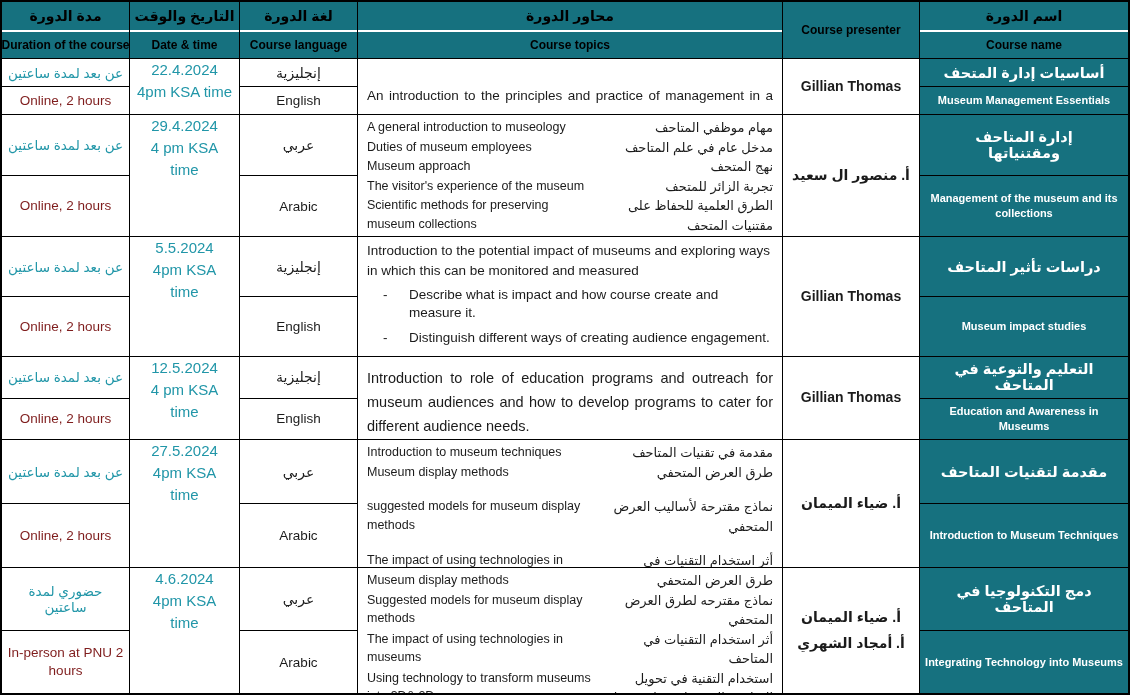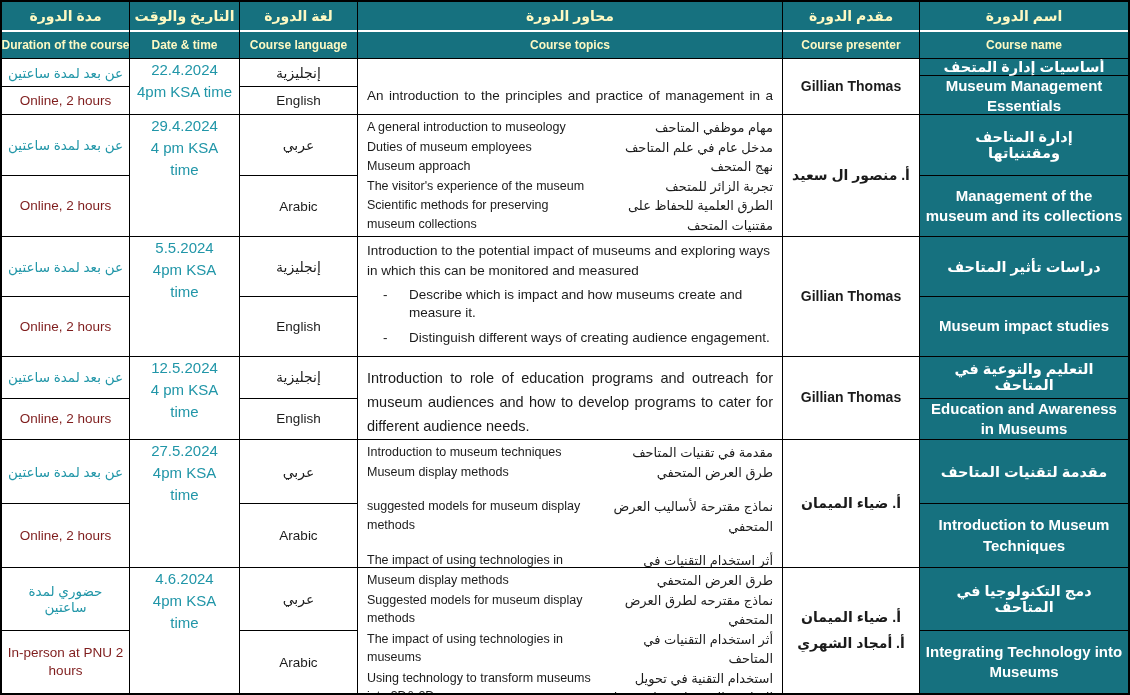--- a/index.html
+++ b/index.html
@@ -11,21 +11,21 @@
     grid-template-rows: 57px 56px 122px 120px 83px 128px 125px;
     border: 2px solid #000;
     background: #fff;
     color: #1b1b1b;
   }
   .cell { border-right: 1.5px solid #000; border-bottom: 1.5px solid #000; overflow: hidden; }
   .c6 { border-right: none; }
   .rlast { border-bottom: none; }
 
   
-  .head { background: #16717f; color: #fef9c3; display: flex; flex-direction: column; text-align: center; font-weight: bold; }
+  .head { background: #16717f; color: #000000; display: flex; flex-direction: column; text-align: center; font-weight: bold; }
   .head .h-ar { height: 30px; display: flex; align-items: center; justify-content: center; border-bottom: 2px solid #fff; font-size: 14px; direction: rtl; }
   .head .h-en { flex: 1; display: flex; align-items: center; justify-content: center; font-size: 12px; white-space: nowrap; }
 
   
   .split { display: flex; flex-direction: column; }
   .split > div { flex: 1; display: flex; align-items: center; justify-content: center; text-align: center; padding: 1px 4px; }
   .split > div:first-child { border-bottom: 1.5px solid #000; }
   .dur .d-ar { color: #2196a8; font-size: 13.5px; direction: rtl; }
   .dur .d-en { color: #7f1d1d; font-size: 13.5px; line-height: 1.3; }
   .lang .l-ar { font-weight: normal; font-size: 14px; direction: rtl; }
@@ -34,21 +34,21 @@
   
   .date { display: flex; flex-direction: column; align-items: center; color: #2196a8; font-size: 15px; line-height: 1.45; text-align: center; }
 
   
   .pres { display: flex; flex-direction: column; align-items: center; justify-content: center; font-size: 14px; font-weight: 600; text-align: center; line-height: 1.8; }
   .pres .ar-name { direction: rtl; }
 
   
   .cname { background: #16717f; color: #fff; display: flex; flex-direction: column; font-weight: bold; text-align: center; }
   .cname .n-ar { flex: 1; display: flex; align-items: center; justify-content: center; border-bottom: 1.5px solid #000; font-size: 14.5px; direction: rtl; padding: 0 20px; }
-  .cname .n-en { flex: 1; display: flex; align-items: center; justify-content: center; font-size: 15px; padding: 0 4px; line-height: 1.35; }
+  .cname .n-en { flex: 1; display: flex; align-items: center; justify-content: center; font-size: 11px; padding: 0 4px; line-height: 1.35; }
 
   
   .topics { padding: 4px 9px; font-size: 13px; }
   .topics .para-justify { text-align: justify; line-height: 2.0; font-size: 13.5px; margin-top: 19px; }
   .topics .intro { line-height: 1.45; font-size: 13.5px; margin-bottom: 2px; }
   .bullet { display: flex; padding-left: 16px; margin-top: 6px; line-height: 1.35; font-size: 13.5px; }
   .bullet .dash { width: 26px; flex: 0 0 26px; }
   .bullet .btxt { flex: 1; }
   .pairs { display: flex; flex-direction: column; padding-top: 3px; }
   .pair { display: flex; align-items: flex-start; line-height: 1.5; }
@@ -72,21 +72,20 @@
   </div>
   <div class="cell head">
     <div class="h-ar">لغة الدورة</div>
     <div class="h-en">Course language</div>
   </div>
   <div class="cell head">
     <div class="h-ar">محاور الدورة</div>
     <div class="h-en">Course topics</div>
   </div>
   <div class="cell head">
-    <div class="h-ar">مقدم الدورة</div>
     <div class="h-en">Course presenter</div>
   </div>
   <div class="cell head c6">
     <div class="h-ar">اسم الدورة</div>
     <div class="h-en">Course name</div>
   </div>
 
   <div class="cell split dur">
     <div class="d-ar">عن بعد لمدة ساعتين</div>
     <div class="d-en">Online, 2 hours</div>
@@ -163,21 +162,21 @@
     <div>time</div>
   </div>
   <div class="cell split lang">
     <div class="l-ar">إنجليزية</div>
     <div class="l-en">English</div>
   </div>
   <div class="cell topics">
     <div class="intro">Introduction to the potential impact of museums and exploring ways in which this can be monitored and measured</div>
     <div class="bullet">
       <span class="dash">-</span>
-      <span class="btxt">Describe which is impact and how museums create and measure it.</span>
+      <span class="btxt">Describe what is impact and how course create and measure it.</span>
     </div>
     <div class="bullet">
       <span class="dash">-</span>
       <span class="btxt">Distinguish different ways of creating audience engagement.</span>
     </div>
     <div class="bullet">
       <span class="dash">-</span>
       <span class="btxt">Recollect and identify different evaluation methods.</span>
     </div>
   </div>

